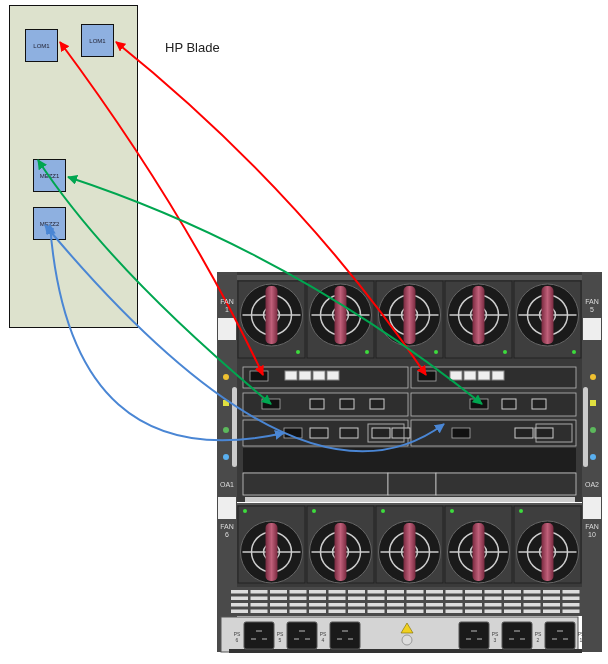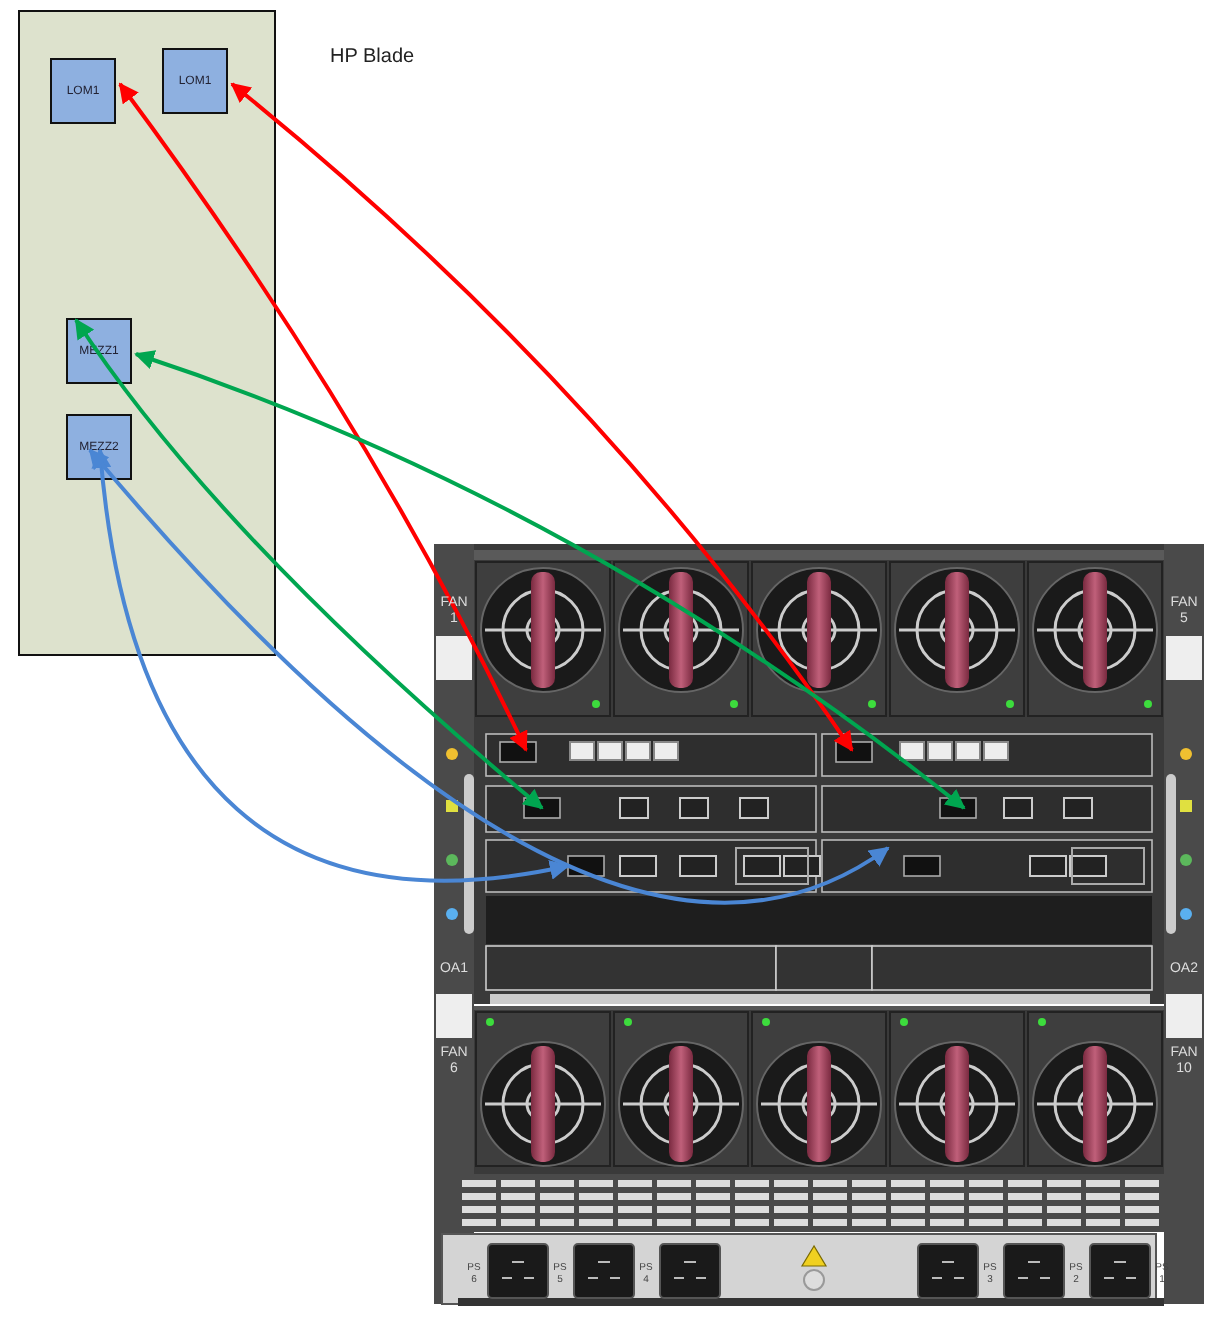--- a/index.html
+++ b/index.html
@@ -1,19 +1,19 @@
 <!DOCTYPE html>
 <html><head>
 <meta charset="utf-8">
 <style>
   html, body { margin:0; padding:0; background:#ffffff; }
   body { width:608px; height:664px; position:relative; overflow:hidden; font-family:"Liberation Sans", sans-serif; }
   .blade { position:absolute; left:9px; top:5px; width:129px; height:323px; background:#dde2cd; border:1.5px solid #111; box-sizing:border-box; }
   .chip { position:absolute; width:33px; height:33px; background:#8eb0e0; border:1.5px solid #111; box-sizing:border-box; display:flex; align-items:center; justify-content:center; font-size:6px; color:#223; }
-  .title { position:absolute; left:165px; top:23px; font-size:10px; color:#222; }
+  .title { position:absolute; left:165px; top:40px; font-size:13px; color:#222; }
   .side-label { position:absolute; font-size:7px; color:#ddd; text-align:center; line-height:8px; }
   .ps-label { position:absolute; font-size:5px; color:#444; text-align:center; line-height:6px; }
   svg { position:absolute; left:0; top:0; }
 </style>
 </head>
 <body>
 
 <div class="blade"></div>
 <div class="chip" style="left:25px;top:29px;">
     <span>LOM1</span>

